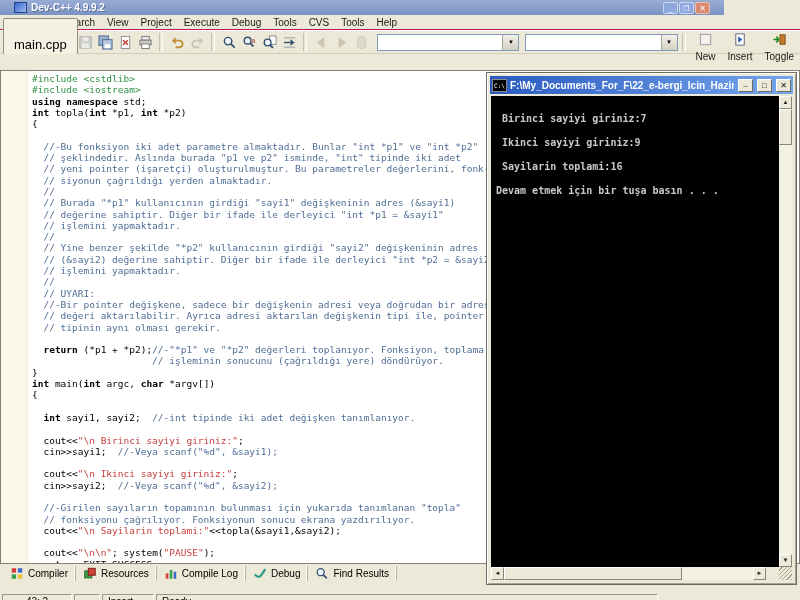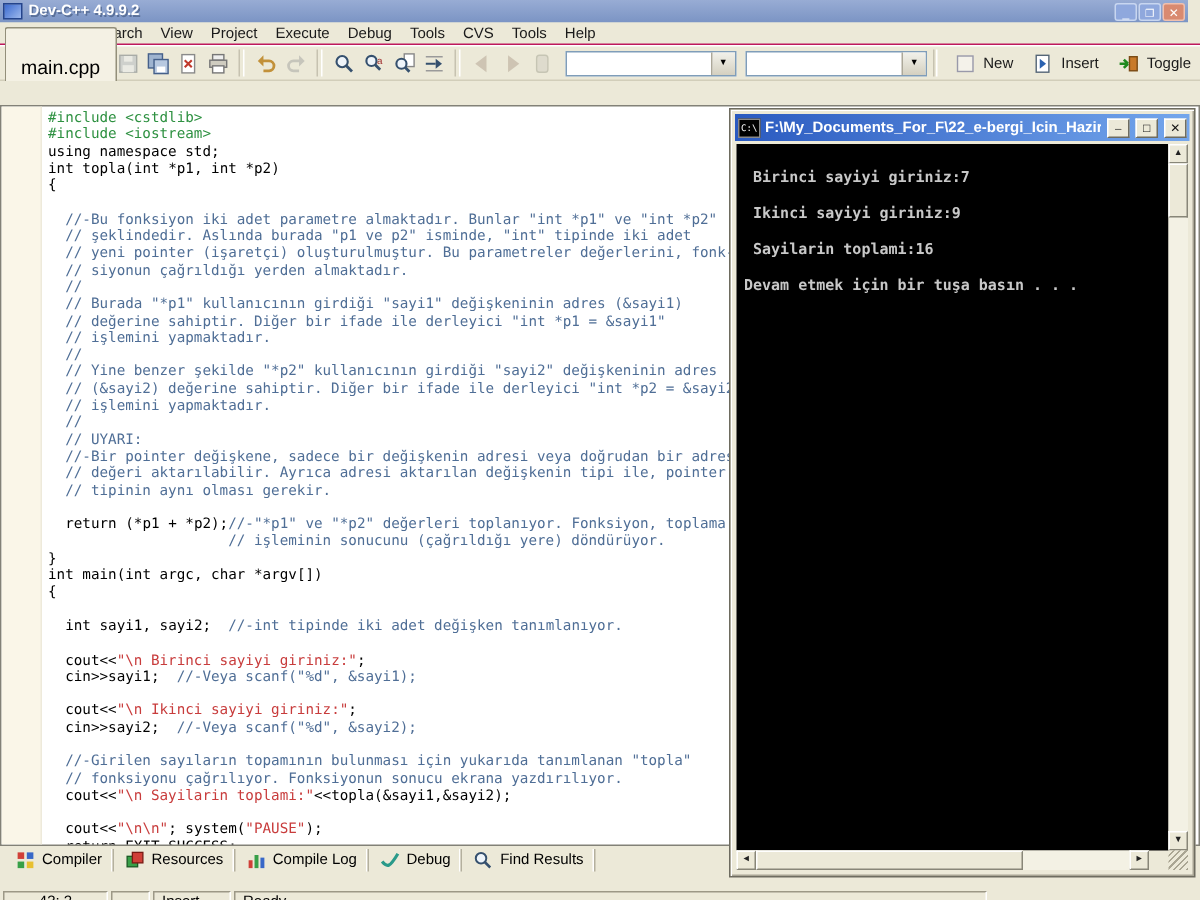--- a/index.html
+++ b/index.html
@@ -1,20 +1,20 @@
 <!DOCTYPE html>
 <html><head>
 <meta charset="utf-8">
 <style>
   html,body{margin:0;padding:0;}
   body{width:800px;height:600px;position:relative;overflow:hidden;background:#ece9d8;
        font-family:"Liberation Sans",sans-serif;font-size:10px;color:#000;}
   
-  .titlebar{position:absolute;left:0;top:0;width:792px;height:15px;
-    background:linear-gradient(to bottom,#98acd4,#7b94c4);display:flex;align-items:center;padding:0 2px;box-sizing:border-box;}
+  .titlebar{position:absolute;left:0;top:0;width:724px;height:15px;
+    background:linear-gradient(to bottom,#98acd4,#7b94c4);display:flex;align-items:center;padding:0 14px;box-sizing:border-box;}
   .app-icon{width:13px;height:11px;background:linear-gradient(135deg,#3a6ad0,#9db8ec);
     border:1px solid #24448c;box-sizing:border-box;}
   .title-text{color:#fff;font-weight:bold;font-size:10px;margin-left:4px;flex:1;
     text-shadow:1px 1px 0 #5a7099;}
   .wbtn{width:15px;height:12px;margin-left:1px;border-radius:2px;text-align:center;
     font-size:8px;line-height:11px;color:#fff;box-sizing:border-box;}
   .wbtn.minb,.wbtn.maxb{background:#8fa8dd;border:1px solid #c8d6f0;}
   .wbtn.closeb{background:#d98a70;border:1px solid #f0c0ae;}
   .minb::before{content:"_";} .maxb::before{content:"❐";font-size:7px;} .closeb::before{content:"✕";}
   .menubar{position:absolute;left:0;top:15px;width:800px;height:14px;display:flex;align-items:center;
@@ -25,35 +25,35 @@
   .tbtn{width:20px;height:20px;display:inline-flex;align-items:center;justify-content:center;}
   .tbtn.dis{opacity:.45;}
   .tsep{width:2px;height:18px;border-left:1px solid #c6c2b0;border-right:1px solid #fff;margin:0 4px;}
   .combo{height:17px;background:#fff;border:1px solid #7f9db9;display:flex;align-items:center;
     box-sizing:border-box;margin-left:6px;}
   .combo .cval{flex:1;padding-left:3px;white-space:nowrap;overflow:hidden;}
   .combo .carrow{width:15px;height:100%;background:linear-gradient(to bottom,#f2f1ea,#d4d0c0);
     border-left:1px solid #aca899;text-align:center;font-size:6px;line-height:15px;}
   .carrow::before{content:"▼";}
   .combo1{width:146px;} .combo2{width:156px;}
-  .lbtn{display:inline-flex;align-items:center;gap:4px;height:20px;padding:0 6px;font-size:10px;color:#1a1a1a;}
+  .lbtn{display:inline-flex;align-items:center;gap:4px;height:20px;padding:0 6px;font-size:10px;color:#1a1a1a;flex-direction:column;}
   .ic{display:inline-flex;width:16px;height:16px;align-items:center;justify-content:center;}
   .ic svg{display:block;}
   
   .tabstrip{position:absolute;left:0;top:54px;width:800px;height:16px;}
   .etab{position:absolute;left:3px;bottom:16px;padding:18px 10px 2px;background:#f4f1e4;
     border:1px solid #938f7a;border-bottom:none;border-radius:2px 2px 0 0;font-size:13px;}
   
   .editor{position:absolute;left:0;top:70px;width:800px;height:494px;background:#fff;
     border:1px solid #828177;box-sizing:border-box;overflow:hidden;}
   .gutter{position:absolute;left:0;top:0;bottom:0;width:26px;background:#faf6e8;border-right:1px solid #eeeadb;}
   .code{position:absolute;left:31px;top:2px;white-space:pre;
     font-family:"DejaVu Sans Mono",monospace;font-size:9.5px;line-height:11.3px;}
   .cl{height:11.3px;}
-  .tk-k{font-weight:normal;color:#000;}
+  .tk-k{font-weight:bold;color:#000;}
   .tk-g{color:#2e9141;}
   .tk-c{color:#4f6e96;}
   .tk-s{color:#c83c3c;}
   .tk-p{color:#000;}
   
   .bottom-tabs{position:absolute;left:0;top:564px;width:736px;height:18px;display:flex;align-items:center;
     padding-left:3px;background:#ece9d8;box-sizing:border-box;}
   .btab{display:inline-flex;align-items:center;gap:4px;height:15px;padding:0 7px;
     border-right:1px solid #b4b09e;box-shadow:inset -1px 0 0 #fff;}
   .btab .ic{width:14px;height:14px;}

